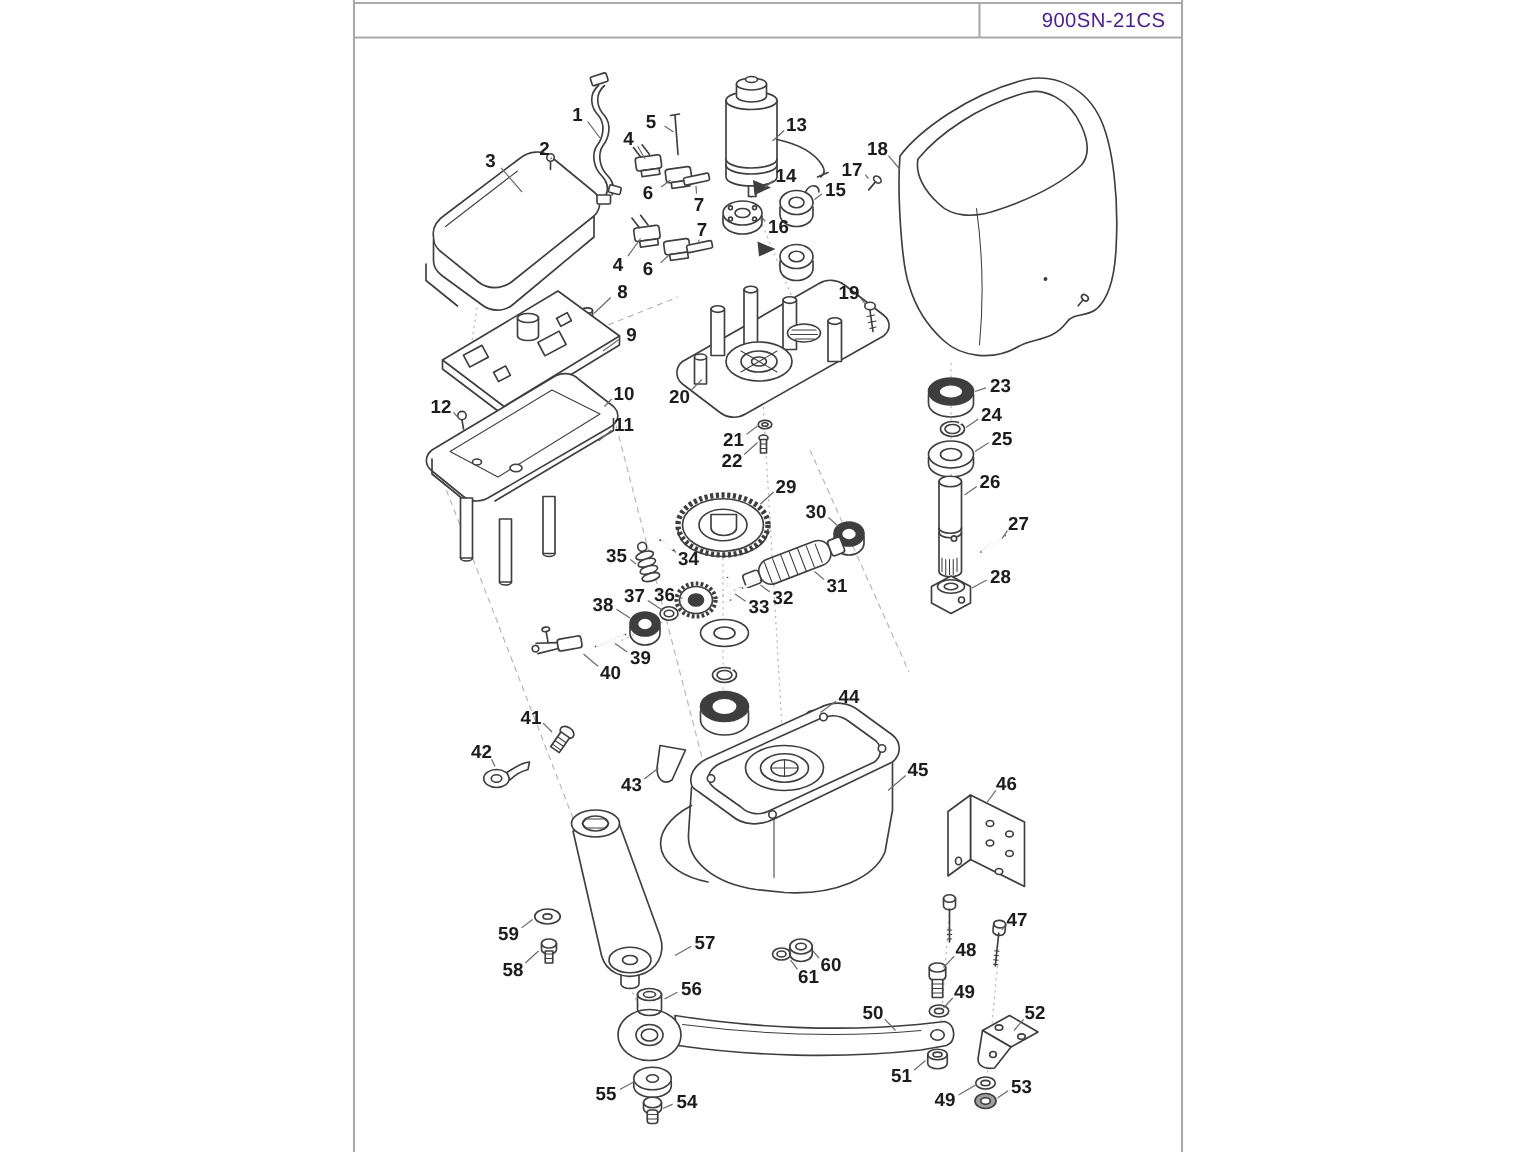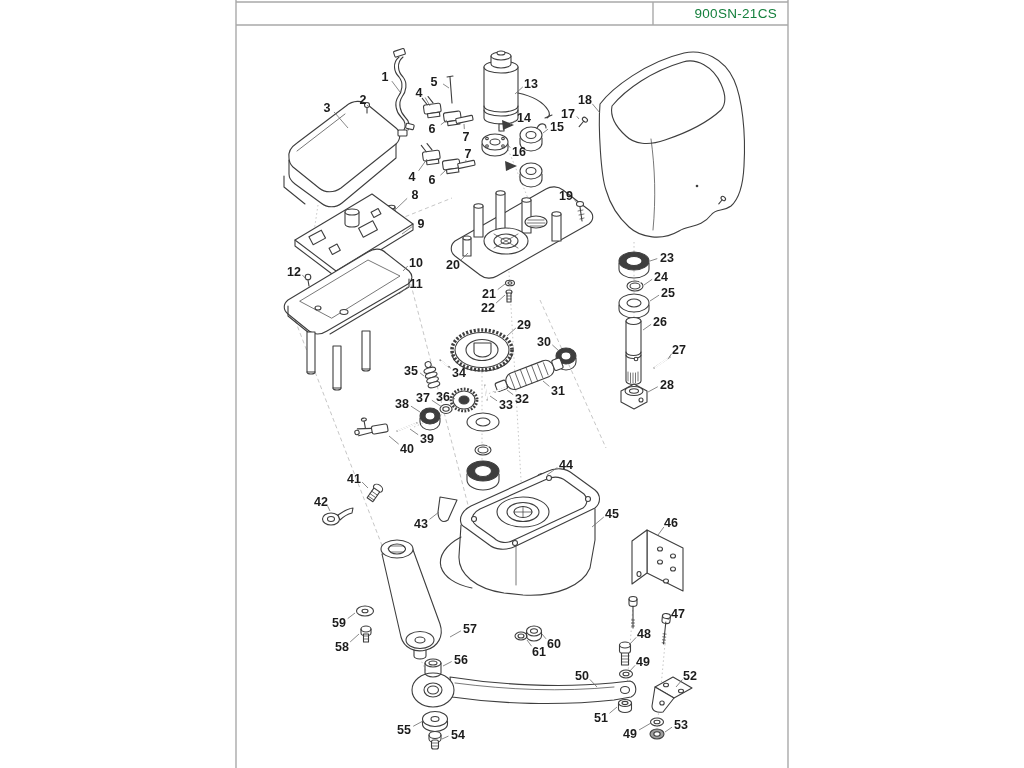--- a/index.html
+++ b/index.html
@@ -14,21 +14,21 @@
   .core{stroke:#ffffff;stroke-width:1.6;fill:none;stroke-linecap:round;}
   .teeth{fill:none;stroke:var(--line,#3e3e3e);stroke-width:3.6;stroke-dasharray:2.1,1.7;}
   .teeth-s{fill:none;stroke:var(--line,#3e3e3e);stroke-width:2.8;stroke-dasharray:1.8,1.5;}
   .cline{stroke:#b8b8b8;stroke-width:0.8;fill:none;}
   .dot{stroke-dasharray:1.5,2.6;}
   .dsh{stroke-dasharray:4,3;}
   .frame{stroke:#a9a9a9;stroke-width:1.4;fill:none;}
   .callout{font:bold 12.5px "Liberation Sans",sans-serif;fill:var(--label,#1c1c1c);}
   .leader{stroke:#6b6b6b;stroke-width:0.8;}
   #title-cell{position:absolute;left:653px;top:2px;width:124px;height:23px;line-height:23px;
-     text-align:right;font-size:13.5px;color:#15803d;letter-spacing:0.3px;}
+     text-align:right;font-size:13.5px;color:#4c1d95;letter-spacing:0.3px;}
 </style>
 </head>
 <body>
 
 <div class="page">
 
 <svg id="diagram" width="1024" height="768" viewBox="0 0 1024 768">
 
   <g>
     <line class="frame" x1="236" y1="0" x2="236" y2="768"></line>

